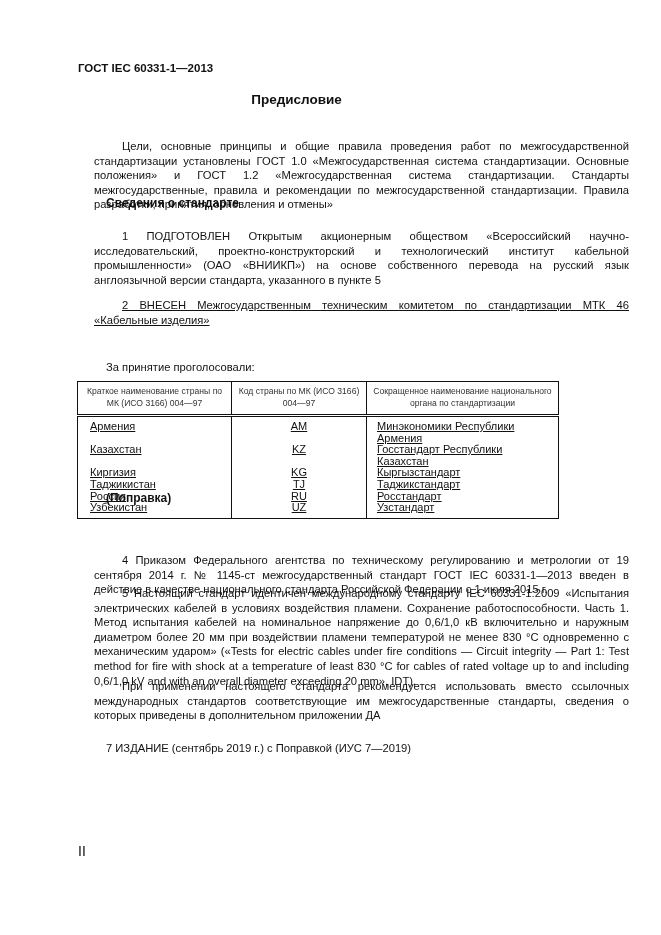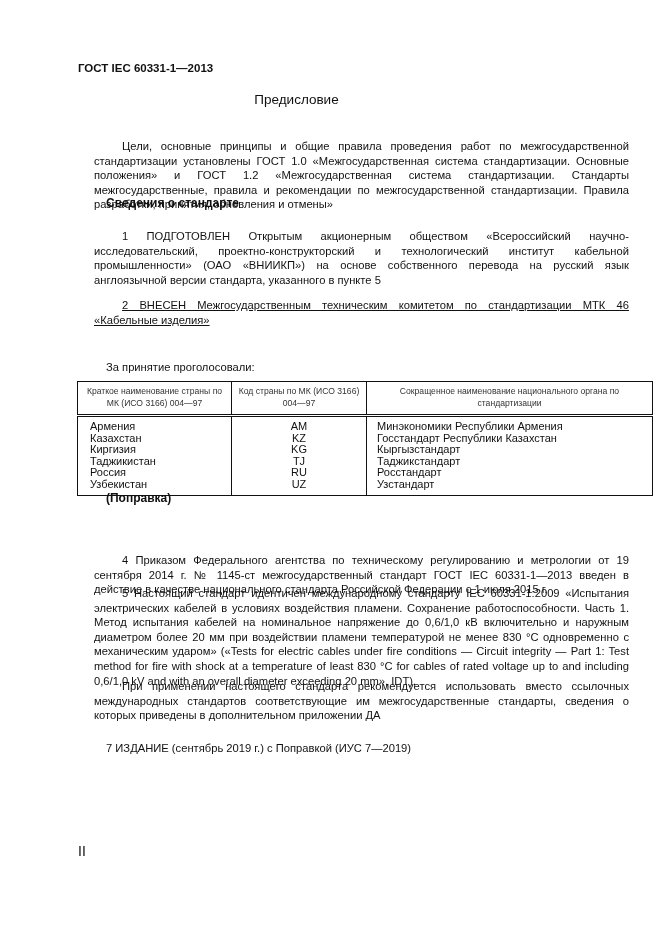--- a/index.html
+++ b/index.html
@@ -1,33 +1,33 @@
 <!DOCTYPE html>
 <html><head>
 <meta charset="utf-8">
 <style>
   html, body { margin: 0; padding: 0; background: #ffffff; }
   body { width: 661px; height: 935px; position: relative; overflow: hidden;
          font-family: "Liberation Sans", sans-serif; color: #111; }
   .page { position: absolute; left: 0; top: 0; width: 661px; height: 935px; }
   .doc-code { position: absolute; left: 78px; top: 62px; font-size: 11.5px; font-weight: bold; }
   .title { position: absolute; left: 0; width: 579px; top: 92px; text-align: center;
-           font-size: 13.5px; font-weight: normal; padding-left: 14px; box-sizing: border-box; }
+           font-size: 13.5px; font-weight: bold; padding-left: 14px; box-sizing: border-box; }
   .para { position: absolute; left: 78px; width: 535px; font-size: 11.2px; line-height: 14.6px;
           text-align: justify; text-indent: 28px; margin: 16px; }
   .heading { position: absolute; left: 106px; font-size: 12px; font-weight: bold; }
   .plain { position: absolute; left: 106px; font-size: 11.2px; }
-  table.votes { position: absolute; left: 77px; top: 381px; width: 576px;
+  table.votes { position: absolute; left: 77px; top: 381px; width: 482px;
                 border-collapse: collapse; border: 1.6px solid #111; font-size: 11px; }
   table.votes th { font-weight: normal; font-size: 8.6px; color: #333; line-height: 11.5px;
                    padding: 4px 4px 5px; text-align: center; border-left: 1.6px solid #111;
                    border-bottom: 3px double #111; vertical-align: top; }
   table.votes th:first-child { border-left: none; }
   table.votes td { border-left: 1.6px solid #111; vertical-align: top; line-height: 11.6px;
-                   padding: 0 10px; }
+                   padding: 0 10px; text-decoration: underline; }
   table.votes td:first-child { border-left: none; padding-left: 12px; }
   table.votes td.code { text-align: center; }
   table.votes tr.first td { padding-top: 4px; }
   table.votes tr.last td { padding-bottom: 4px; }
   .page-num { position: absolute; left: 78px; top: 843px; font-size: 14px; }
 </style>
 </head>
 <body>
 
 <div class="page">

